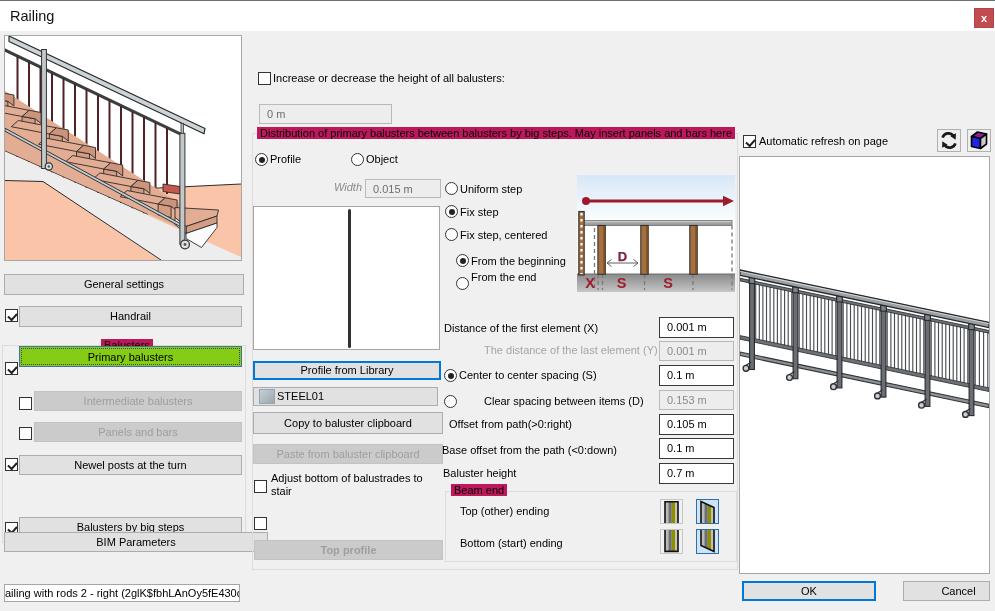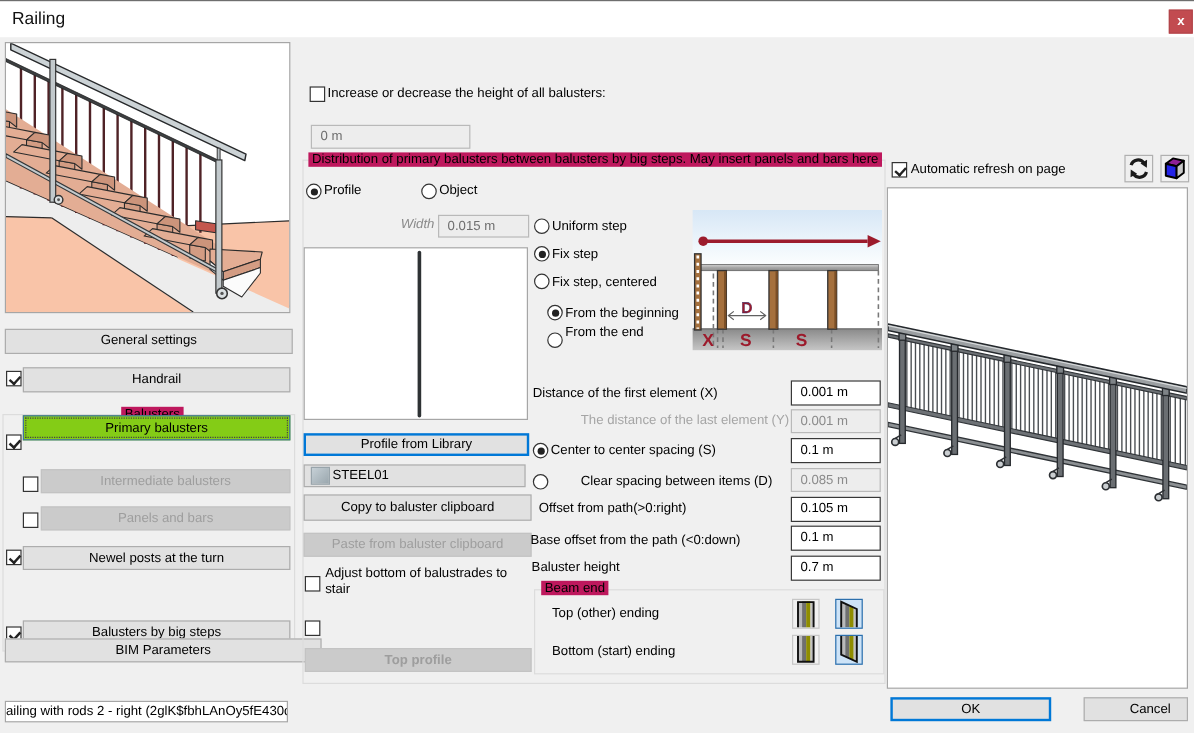--- a/index.html
+++ b/index.html
@@ -266,21 +266,21 @@
 
 <div class="abs lbl-dis" style="left:444px;top:344px;">The distance of the last element (Y)</div>
 <div class="abs field-dis" style="left:659px;top:341px;width:75px;height:20px;">0.001 m</div>
 
 <div class="abs radio on" style="left:444px;top:369px;"></div>
 <div class="abs lbl" style="left:459px;top:369px;">Center to center spacing (S)</div>
 <div class="abs field" style="left:659px;top:365px;width:75px;height:21px;">0.1 m</div>
 
 <div class="abs radio" style="left:444px;top:395px;"></div>
 <div class="abs lbl" style="left:459px;top:395px;margin-left:25px;">Clear spacing between items (D)</div>
-<div class="abs field-dis" style="left:659px;top:390px;width:75px;height:20px;">0.085 m</div>
+<div class="abs field-dis" style="left:659px;top:390px;width:75px;height:20px;">0.153 m</div>
 
 <div class="abs lbl" style="left:449px;top:418px;">Offset from path(&gt;0:right)</div>
 <div class="abs field" style="left:659px;top:414px;width:75px;height:21px;">0.105 m</div>
 
 <div class="abs lbl" style="left:442px;top:444px;">Base offset from the path (&lt;0:down)</div>
 <div class="abs field" style="left:659px;top:438px;width:75px;height:21px;">0.1 m</div>
 
 <div class="abs lbl" style="left:443px;top:467px;">Baluster height</div>
 <div class="abs field" style="left:659px;top:463px;width:75px;height:21px;">0.7 m</div>
 

